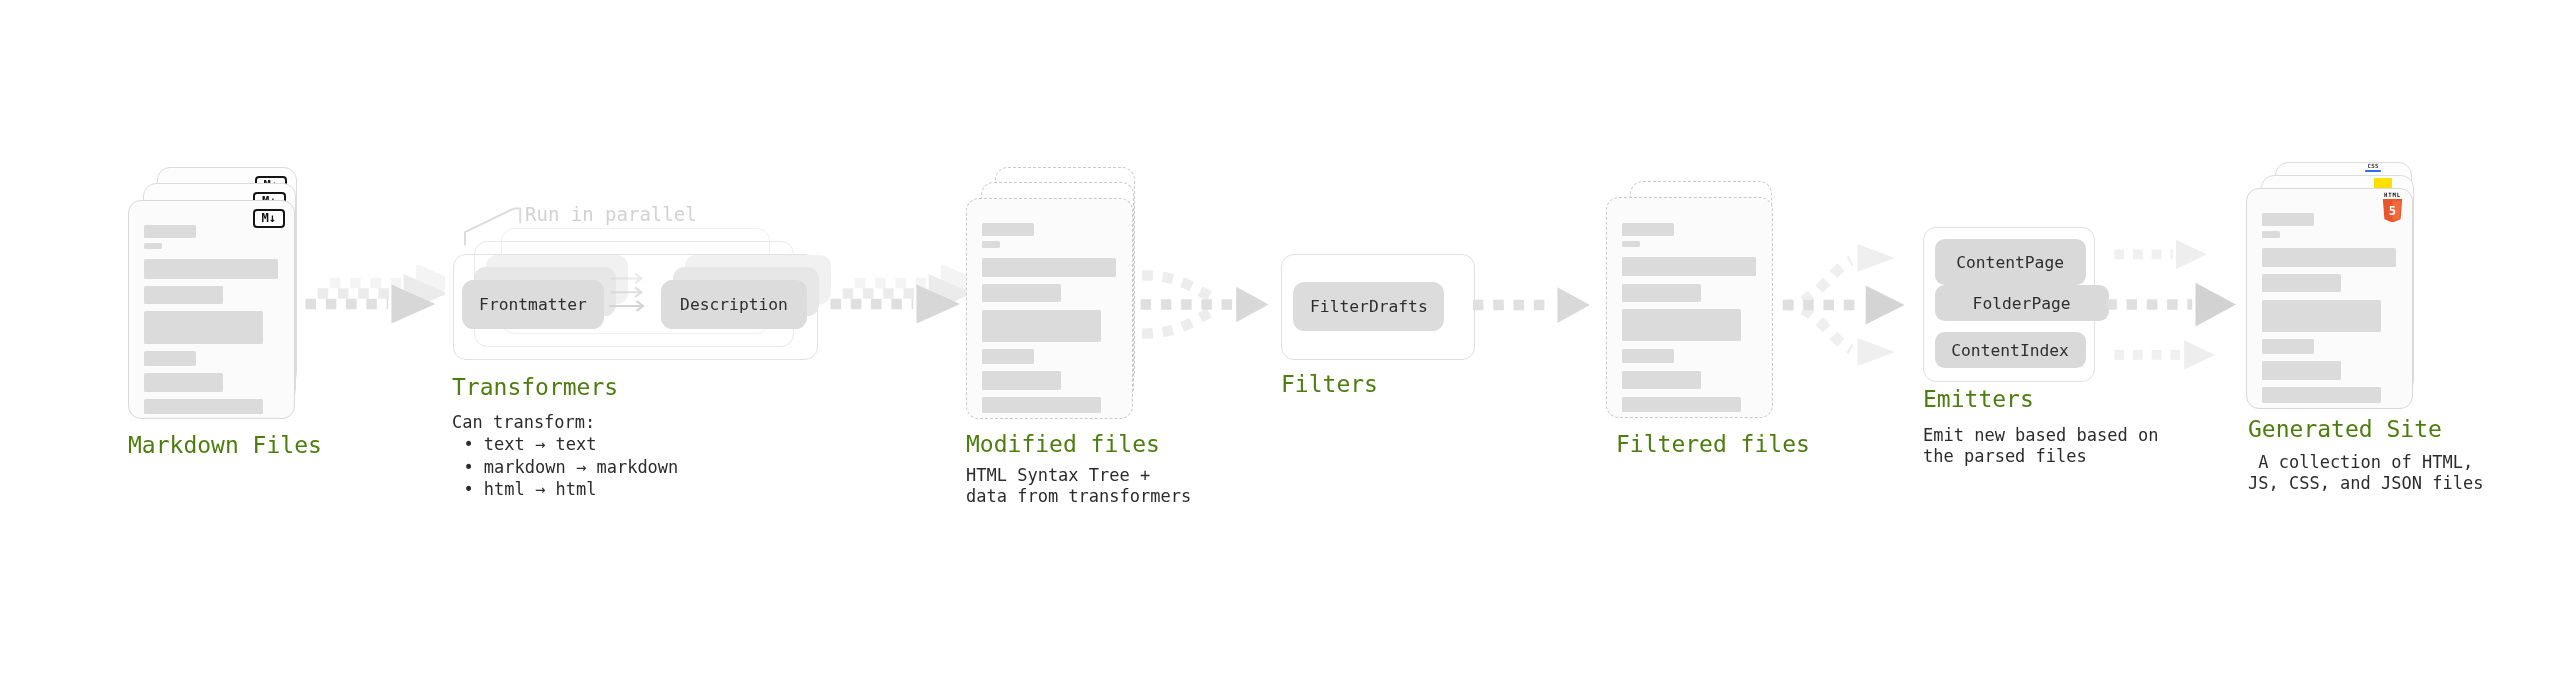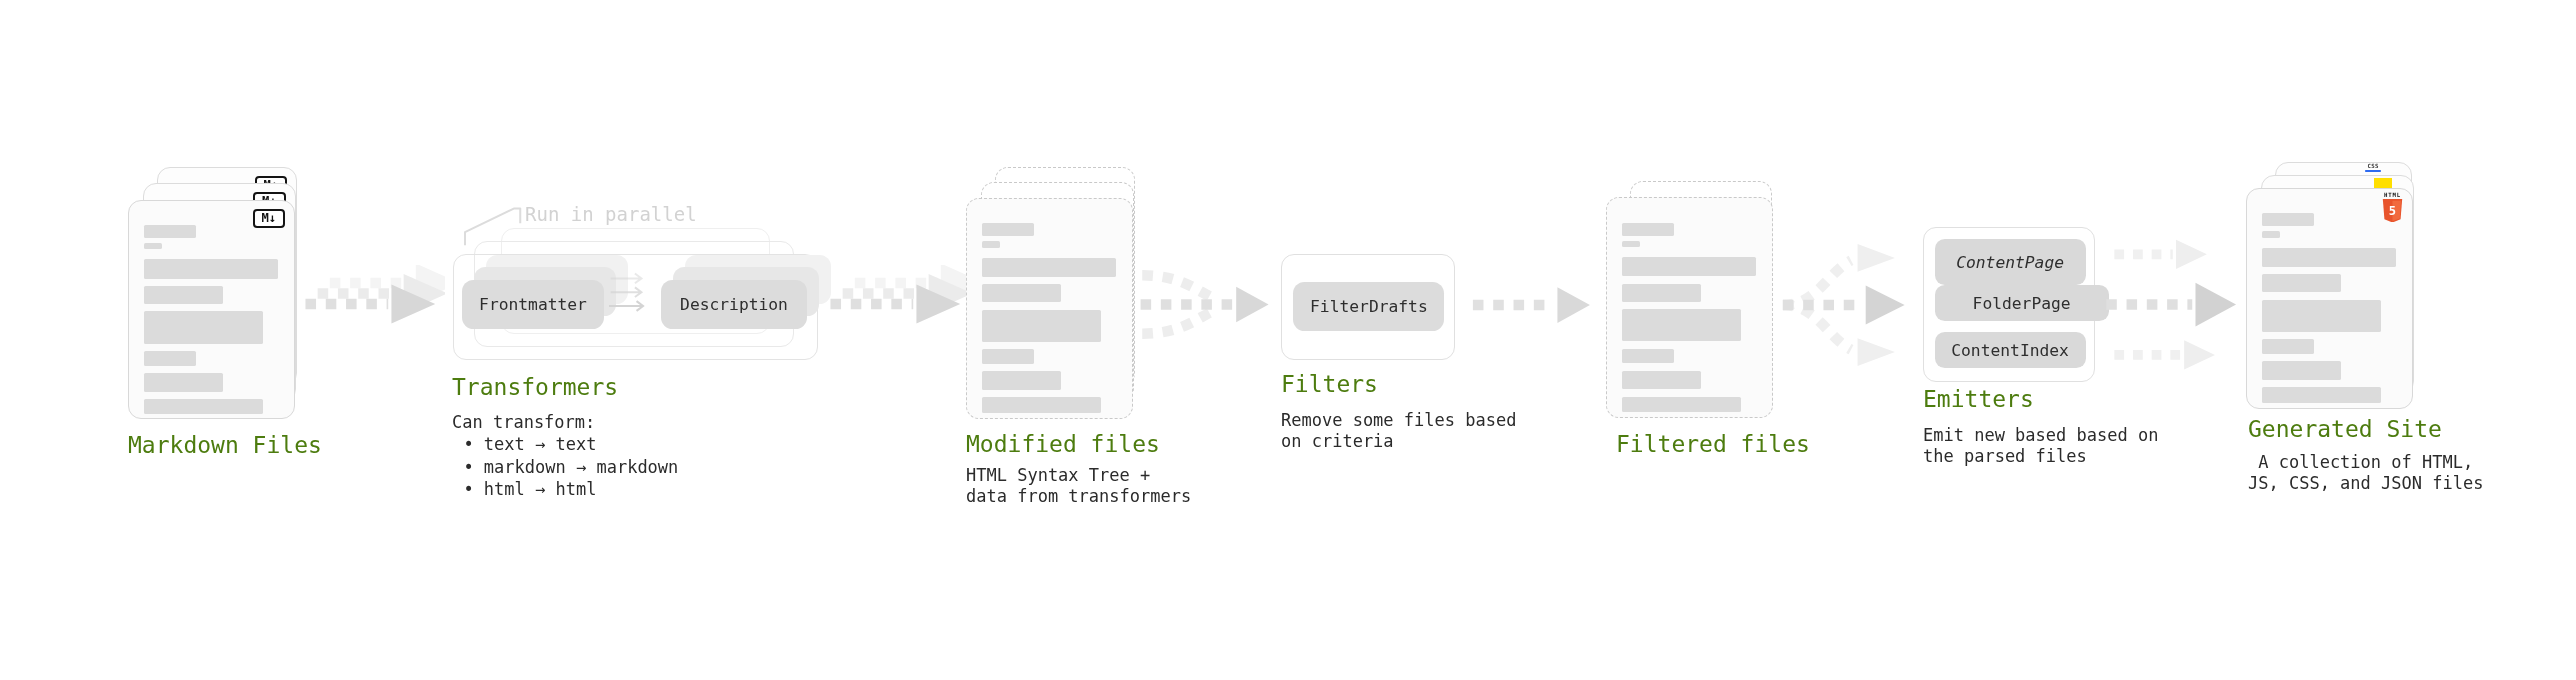--- a/index.html
+++ b/index.html
@@ -158,28 +158,24 @@
     <div>data from transformers</div>
   </div>
 
   <svg class="abs" style="left:1134px;top:264px;" width="142" height="81" viewBox="0 0 175 100">
     <path d="M10,14 C60,14 78,34 102,44" fill="none" stroke="#ededed" stroke-width="13" stroke-dasharray="13 12"></path>
     <path d="M10,86 C60,86 78,66 102,56" fill="none" stroke="#ededed" stroke-width="13" stroke-dasharray="13 12"></path>
     <line x1="8" y1="50" x2="122" y2="50" stroke="#dfdfdf" stroke-width="13" stroke-dasharray="13 12"></line>
     <polygon points="126,28 126,72 166,50" fill="#d8d8d8"></polygon>
   </svg>
 
-  <div class="frame white" style="left:1281px;top:254px;width:174px;height:106px;">
+  <div class="frame white" style="left:1281px;top:254px;width:194px;height:106px;">
     <div class="pill" style="left:11.4px;top:27px;width:151px;height:49px;">FilterDrafts</div>
   </div>
   <div class="stage-label" style="left:1281px;top:371px;">Filters</div>
-  <div class="stage-desc" style="left:1281px;top:410px;">
-    <div>Remove some files based</div>
-    <div>on criteria</div>
-  </div>
 
   <svg class="abs" style="left:1468px;top:279px;" width="126" height="52" viewBox="0 0 155 64">
     <line x1="6" y1="32" x2="106" y2="32" stroke="#e0e0e0" stroke-width="13" stroke-dasharray="13 12"></line>
     <polygon points="110,10 110,54 150,32" fill="#d9d9d9"></polygon>
   </svg>
 
   <div class="abs" style="left:1606px;top:181px;width:199px;height:240px;">
     <div class="card dashed back" style="left:24.4px;top:0;width:142px;"></div>
     <div class="card dashed" style="left:0;top:16.3px;height:221px;">
       <div class="bars">
@@ -199,21 +195,21 @@
   <svg class="abs" style="left:1778px;top:236px;" width="138" height="138" viewBox="0 0 170 170">
     <path d="M6,85 C48,85 62,44 90,30" fill="none" stroke="#efefef" stroke-width="13" stroke-dasharray="13 12"></path>
     <polygon points="98,10 98,44 144,27" fill="#efefef"></polygon>
     <path d="M6,85 C48,85 62,126 90,140" fill="none" stroke="#efefef" stroke-width="13" stroke-dasharray="13 12"></path>
     <polygon points="98,126 98,160 144,143" fill="#efefef"></polygon>
     <line x1="6" y1="85" x2="104" y2="85" stroke="#dfdfdf" stroke-width="13" stroke-dasharray="13 12"></line>
     <polygon points="108,61 108,109 156,85" fill="#d4d4d4"></polygon>
   </svg>
 
   <div class="frame white" style="left:1923px;top:227px;width:172px;height:155px;">
-    <div class="pill emit" style="left:10.6px;top:11.4px;width:151px;height:46px;font-style:italic;">ContentPage</div>
+    <div class="pill emit" style="left:10.6px;top:11.4px;width:151px;height:46px;">ContentPage</div>
     <div class="pill emit" style="left:10.6px;top:57px;width:174px;height:36px;">FolderPage</div>
     <div class="pill emit" style="left:10.6px;top:104px;width:151px;height:36px;">ContentIndex</div>
   </div>
   <div class="stage-label" style="left:1923px;top:386px;">Emitters</div>
   <div class="stage-desc" style="left:1923px;top:425px;">
     <div>Emit new based based on</div>
     <div>the parsed files</div>
   </div>
 
   <svg class="abs" style="left:2103px;top:234px;" width="142" height="142" viewBox="0 0 175 175">

